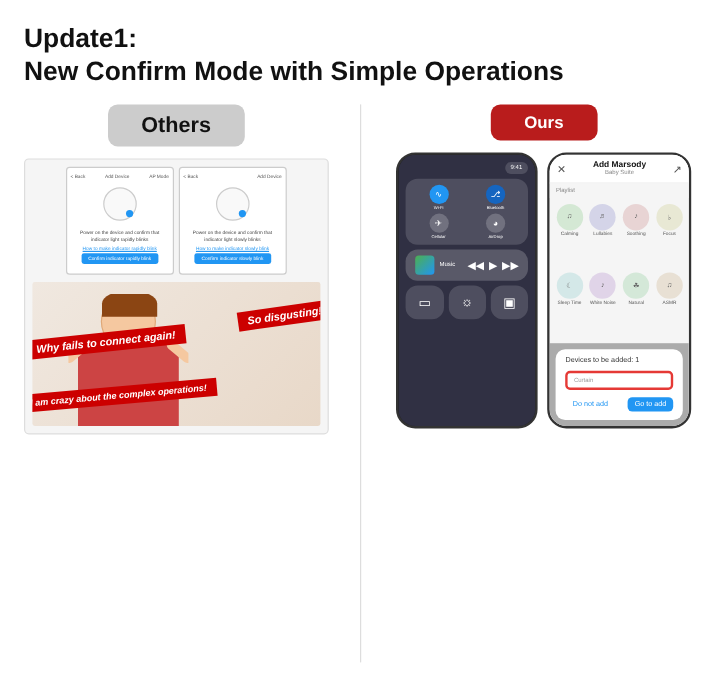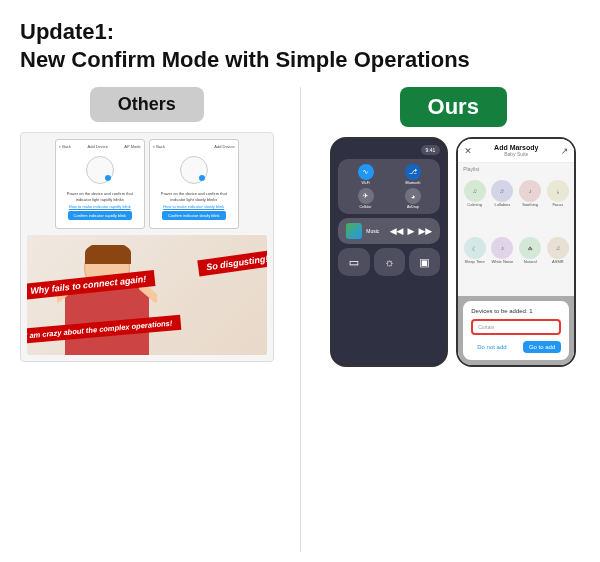--- a/index.html
+++ b/index.html
@@ -192,23 +192,23 @@
 
     
     .right-panel {
       flex: 1;
       display: flex;
       flex-direction: column;
       align-items: center;
     }
 
     .badge-ours {
-      background: #15803d;
-      color: #fff;
-      font-size: 22px;
+      background: #b91c1c;
+      color: #fff;
+      font-size: 14px;
       font-weight: 600;
       padding: 7px 28px;
       border-radius: 8px;
       margin-bottom: 10px;
     }
 
     .ours-phones {
       display: flex;
       gap: 8px;
       justify-content: center;

